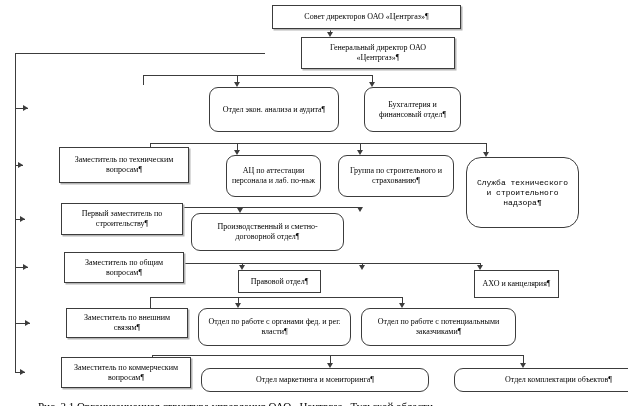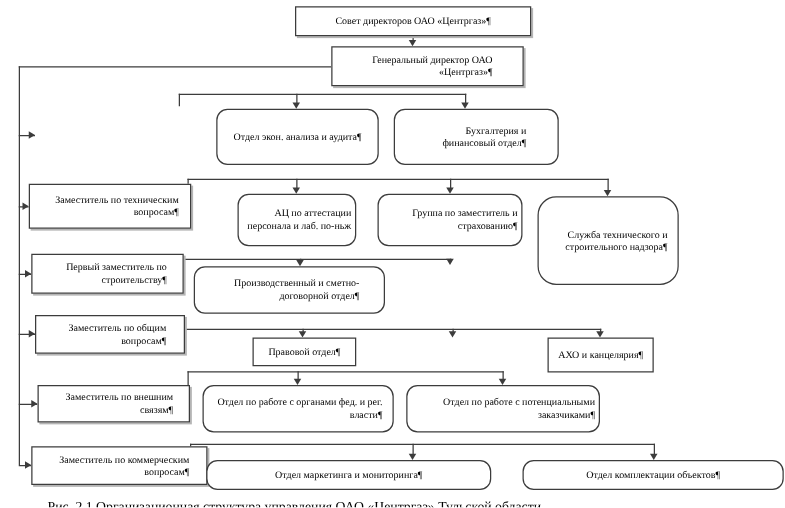--- a/index.html
+++ b/index.html
@@ -3,25 +3,25 @@
 <meta charset="utf-8">
 <style>
   html,body { margin:0; padding:0; background:#fff; }
   #canvas {
     position:relative; width:628px; height:406px; background:#ffffff;
     overflow:hidden; font-family:"Liberation Serif", serif; color:#000;
   }
   .box {
     position:absolute; box-sizing:border-box; background:#fff;
     border:1px solid #3c3c3c; display:flex; align-items:center; justify-content:center;
-    text-align:right; font-size:8px; line-height:1.25; padding:1px 3px;
+    text-align:center; font-size:8px; line-height:1.25; padding:1px 3px;margin-left:36px;
   }
   .shadowed { box-shadow:1.5px 1.5px 0 #b5b5b5; }
   .rounded { border-radius:9px; }
-  .rounded-lg { border-radius:15px; }
+  .rounded-lg { border-radius:15px;font-family:Liberation Mono, monospace; }
   .hline, .vline { position:absolute; background:#3c3c3c; }
   .hline { height:1px; }
   .vline { width:1px; }
   .arrow-down {
     position:absolute; width:0; height:0;
     border-left:3px solid transparent; border-right:3px solid transparent;
     border-top:5px solid #3c3c3c;
   }
   .arrow-right {
     position:absolute; width:0; height:0;
@@ -112,36 +112,36 @@
   </div>
   <div class="box shadowed" style="left:25px;top:203px;width:122px;height:32px">
     <span style="width:95px">Первый заместитель по строительству¶</span>
   </div>
   <div class="box shadowed" style="left:28px;top:252px;width:120px;height:31px">
     <span style="width:90px">Заместитель по общим вопросам¶</span>
   </div>
   <div class="box shadowed" style="left:30px;top:308px;width:122px;height:30px">
     <span style="width:95px">Заместитель по внешним связям¶</span>
   </div>
-  <div class="box shadowed" style="left:25px;top:357px;width:141px;height:31px">
+  <div class="box shadowed" style="left:25px;top:357px;width:130px;height:31px">
     <span style="width:112px">Заместитель по коммерческим вопросам¶</span>
   </div>
 
   <div class="box rounded" style="left:173px;top:87px;width:130px;height:45px">
     <span>Отдел экон. анализа и аудита¶</span>
   </div>
-  <div class="box rounded" style="left:315px;top:87px;width:132px;height:45px">
+  <div class="box rounded" style="left:328px;top:87px;width:97px;height:45px">
     <span style="width:80px">Бухгалтерия и финансовый отдел¶</span>
   </div>
 
   <div class="box rounded" style="left:190px;top:155px;width:95px;height:42px">
     <span>АЦ по аттестации персонала и лаб. по-ньж</span>
   </div>
   <div class="box rounded" style="left:302px;top:155px;width:116px;height:42px">
-    <span>Группа по заместитель и страхованию¶</span>
+    <span>Группа по строительного и страхованию¶</span>
   </div>
   <div class="box rounded-lg" style="left:430px;top:157px;width:113px;height:71px;padding:1px 8px">
     <span>Служба технического и строительного надзора¶</span>
   </div>
 
   <div class="box rounded" style="left:155px;top:213px;width:153px;height:38px">
     <span style="width:112px">Производственный и сметно-договорной отдел¶</span>
   </div>
 
   <div class="box" style="left:202px;top:270px;width:83px;height:23px">

